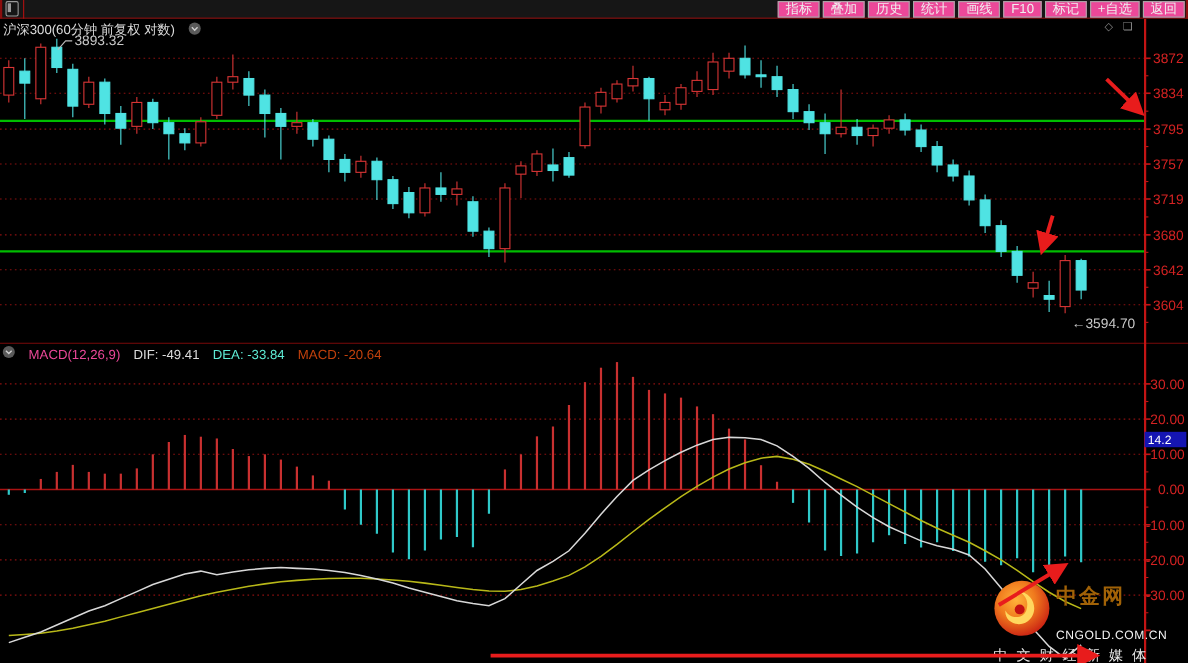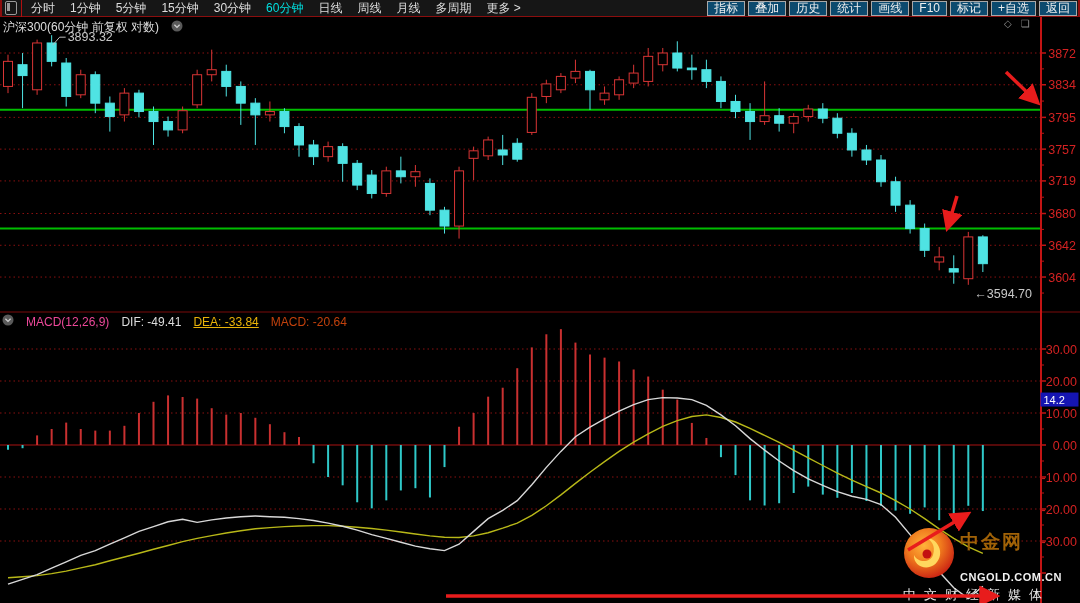--- a/index.html
+++ b/index.html
@@ -10,38 +10,38 @@
           border-bottom:1px solid #8b0e0e;border-left:2px solid #8b0e0e;border-right:2px solid #8b0e0e;
           display:flex;align-items:center;z-index:10;box-sizing:border-box;}
   .win-icon{width:10px;height:12px;border:1px solid #9a9a9a;border-radius:2px;margin:0 4px 0 3px;
             position:relative;flex:0 0 auto;}
   .win-icon::after{content:"";position:absolute;left:1px;top:1px;width:3px;height:8px;background:#9a9a9a;}
   .tb-sep{width:1px;height:17px;background:#b01010;margin-right:9px;flex:0 0 auto;}
   .tf-item{color:#dedede;font-size:12px;margin-right:15px;white-space:nowrap;cursor:default;}
   .tf-item.active{color:#00dfdf;}
   .tools{margin-left:auto;display:flex;align-items:center;padding-right:1px;}
   .tool-btn{border:1px solid #a8a8a8;color:#efefef;font-size:12px;line-height:13px;
-            padding:0 6px;margin-left:3px;background:#0c4a6e;white-space:nowrap;}
+            padding:0 6px;margin-left:3px;background:#ec4899;white-space:nowrap;}
   
   .pane-header{position:absolute;display:flex;align-items:center;gap:12px;z-index:4;font-size:12px;}
   #price-header{top:19px;left:3px;color:#dcdcdc;}
   #macd-header{top:314px;left:2px;}
   .chev-icon{display:inline-block;}
-  .mh-name{color:#ec4899;} .mh-dif{color:#dcdcdc;} .mh-dea{color:#eab308;text-decoration:underline;} .mh-macd{color:#c2410c;}
+  .mh-name{color:#ec4899;} .mh-dif{color:#dcdcdc;} .mh-dea{color:#5eead4;} .mh-macd{color:#c2410c;}
   .corner-icons{position:absolute;top:18px;left:1004px;z-index:4;color:#8a8a8a;font-size:10px;
                 display:flex;gap:9px;}
   
   #chart-svg{position:absolute;top:0;left:0;z-index:1;}
   #overlay-svg{position:absolute;top:0;left:0;z-index:6;pointer-events:none;}
   
   #watermark{position:absolute;left:903px;top:527px;width:176px;z-index:5;}
   .wm-top{display:flex;align-items:center;}
   .wm-texts{margin-left:5px;}
   .wm-brand{color:#a16207;font-size:19px;font-weight:bold;letter-spacing:2px;line-height:30px;white-space:nowrap;}
-  .wm-domain{color:#f2f2f2;font-size:11px;font-weight:bold;letter-spacing:0.5px;margin-top:14px;white-space:nowrap;text-align:right;}
+  .wm-domain{color:#f2f2f2;font-size:11px;font-weight:normal;letter-spacing:0.5px;margin-top:14px;white-space:nowrap;text-align:right;}
   .wm-tagline{color:#e8e8e8;font-size:13px;letter-spacing:8px;margin-top:3px;white-space:nowrap;}
 </style>
 </head>
 <body>
 
 <div id="screen">
 
   <svg id="chart-svg" width="1080" height="603">
       <g>
         <line x1="0" y1="53" x2="1041" y2="53" stroke="#8a1010" stroke-width="1" stroke-dasharray="1.5 3"></line>
@@ -325,33 +325,20 @@
       <polyline points="8,577.8 22.55,576.8 37.1,575.6 51.650000000000006,573.6 66.2,571.1 80.75,567.9 95.30000000000001,564.7 109.85000000000001,560.8 124.4,557.0 138.95000000000002,553.2 153.5,549.3 168.05,545.5 182.60000000000002,541.6 197.15,538.4 211.70000000000002,535.6 226.25,533.0 240.8,530.8 255.35000000000002,528.8 269.90000000000003,527.6 284.45,526.6 299,526.0 313.55,525.6 328.1,525.6 342.65000000000003,526.3 357.20000000000005,527.2 371.75,528.5 386.3,530.1 400.85,532.0 415.40000000000003,534.0 429.95000000000005,535.9 444.5,537.2 459.05,537.5 473.6,535.9 488.15000000000003,532.7 502.70000000000005,528.2 517.25,523.1 531.8000000000001,515.4 546.35,505.8 560.9,494.9 575.45,483.4 590,472.2 604.5500000000001,461.6 619.1,451.4 633.65,442.1 648.2,433.8 662.75,426.4 677.3000000000001,420.7 691.85,416.5 706.4000000000001,414.9 720.95,417.5 735.5,422.0 750.0500000000001,428.4 764.6,435.4 779.1500000000001,442.4 793.7,450.1 808.25,457.8 822.8000000000001,465.5 837.35,473.2 851.9000000000001,480.2 866.45,486.6 881,493.0 895.5500000000001,500.7 910.1,509.0 924.6500000000001,518.6 939.2,528.8 953.75,538.4 968.3000000000001,546.8 982.85,553.3" fill="none" stroke="#b8b818" stroke-width="1.4"></polyline>
       <polyline points="8,584.2 22.55,579.4 37.1,574.6 51.650000000000006,568.2 66.2,561.8 80.75,555.4 95.30000000000001,550.6 109.85000000000001,544.2 124.4,537.8 138.95000000000002,531.4 153.5,526.6 168.05,521.8 182.60000000000002,519.2 197.15,522.4 211.70000000000002,519.9 226.25,518.0 240.8,516.7 255.35000000000002,516.0 269.90000000000003,516.7 284.45,517.3 299,518.6 313.55,520.5 328.1,523.1 342.65000000000003,526.3 357.20000000000005,530.1 371.75,534.6 386.3,538.4 400.85,542.3 415.40000000000003,546.1 429.95000000000005,548.7 444.5,550.6 459.05,544.2 473.6,531.4 488.15000000000003,518.6 502.70000000000005,510.3 517.25,500.7 531.8000000000001,484.7 546.35,467.4 560.9,451.4 575.45,436.7 590,427.1 604.5500000000001,418.8 619.1,411.1 633.65,404.7 648.2,399.6 662.75,397.6 677.3000000000001,398.0 691.85,399.6 706.4000000000001,405.3 720.95,414.9 735.5,425.8 750.0500000000001,438.6 764.6,450.1 779.1500000000001,461.0 793.7,470.6 808.25,478.9 822.8000000000001,485.3 837.35,491.7 851.9000000000001,496.2 866.45,499.4 881,504.5 895.5500000000001,517.3 910.1,534.6 924.6500000000001,552.5 939.2,571.7 953.75,587.7 968.3000000000001,598.6 982.85,586.3" fill="none" stroke="#d8d8d8" stroke-width="1.4"></polyline>
       <line x1="1041" y1="17" x2="1041" y2="603" stroke="#c31414" stroke-width="2"></line>
       <rect x="1040.5" y="392.56" width="38" height="14" fill="#1515b2"></rect>
       <text x="1043.5" y="403.56" fill="#ffffff" font-size="11">14.2</text>
     </svg>
 
   <div class="topbar">
     <span class="win-icon"></span>
     <span class="tb-sep"></span>
-    <div id="tf-menu" style="display:flex;align-items:center;">
-        <span class="tf-item">分时</span>
-        <span class="tf-item">1分钟</span>
-        <span class="tf-item">5分钟</span>
-        <span class="tf-item">15分钟</span>
-        <span class="tf-item">30分钟</span>
-        <span class="tf-item active">60分钟</span>
-        <span class="tf-item">日线</span>
-        <span class="tf-item">周线</span>
-        <span class="tf-item">月线</span>
-        <span class="tf-item">多周期</span>
-        <span class="tf-item">更多 &gt;</span>
-      </div>
     <div class="tools" id="tools-menu">
         <span class="tool-btn">指标</span>
         <span class="tool-btn">叠加</span>
         <span class="tool-btn">历史</span>
         <span class="tool-btn">统计</span>
         <span class="tool-btn">画线</span>
         <span class="tool-btn">F10</span>
         <span class="tool-btn">标记</span>
         <span class="tool-btn">+自选</span>
         <span class="tool-btn">返回</span>

